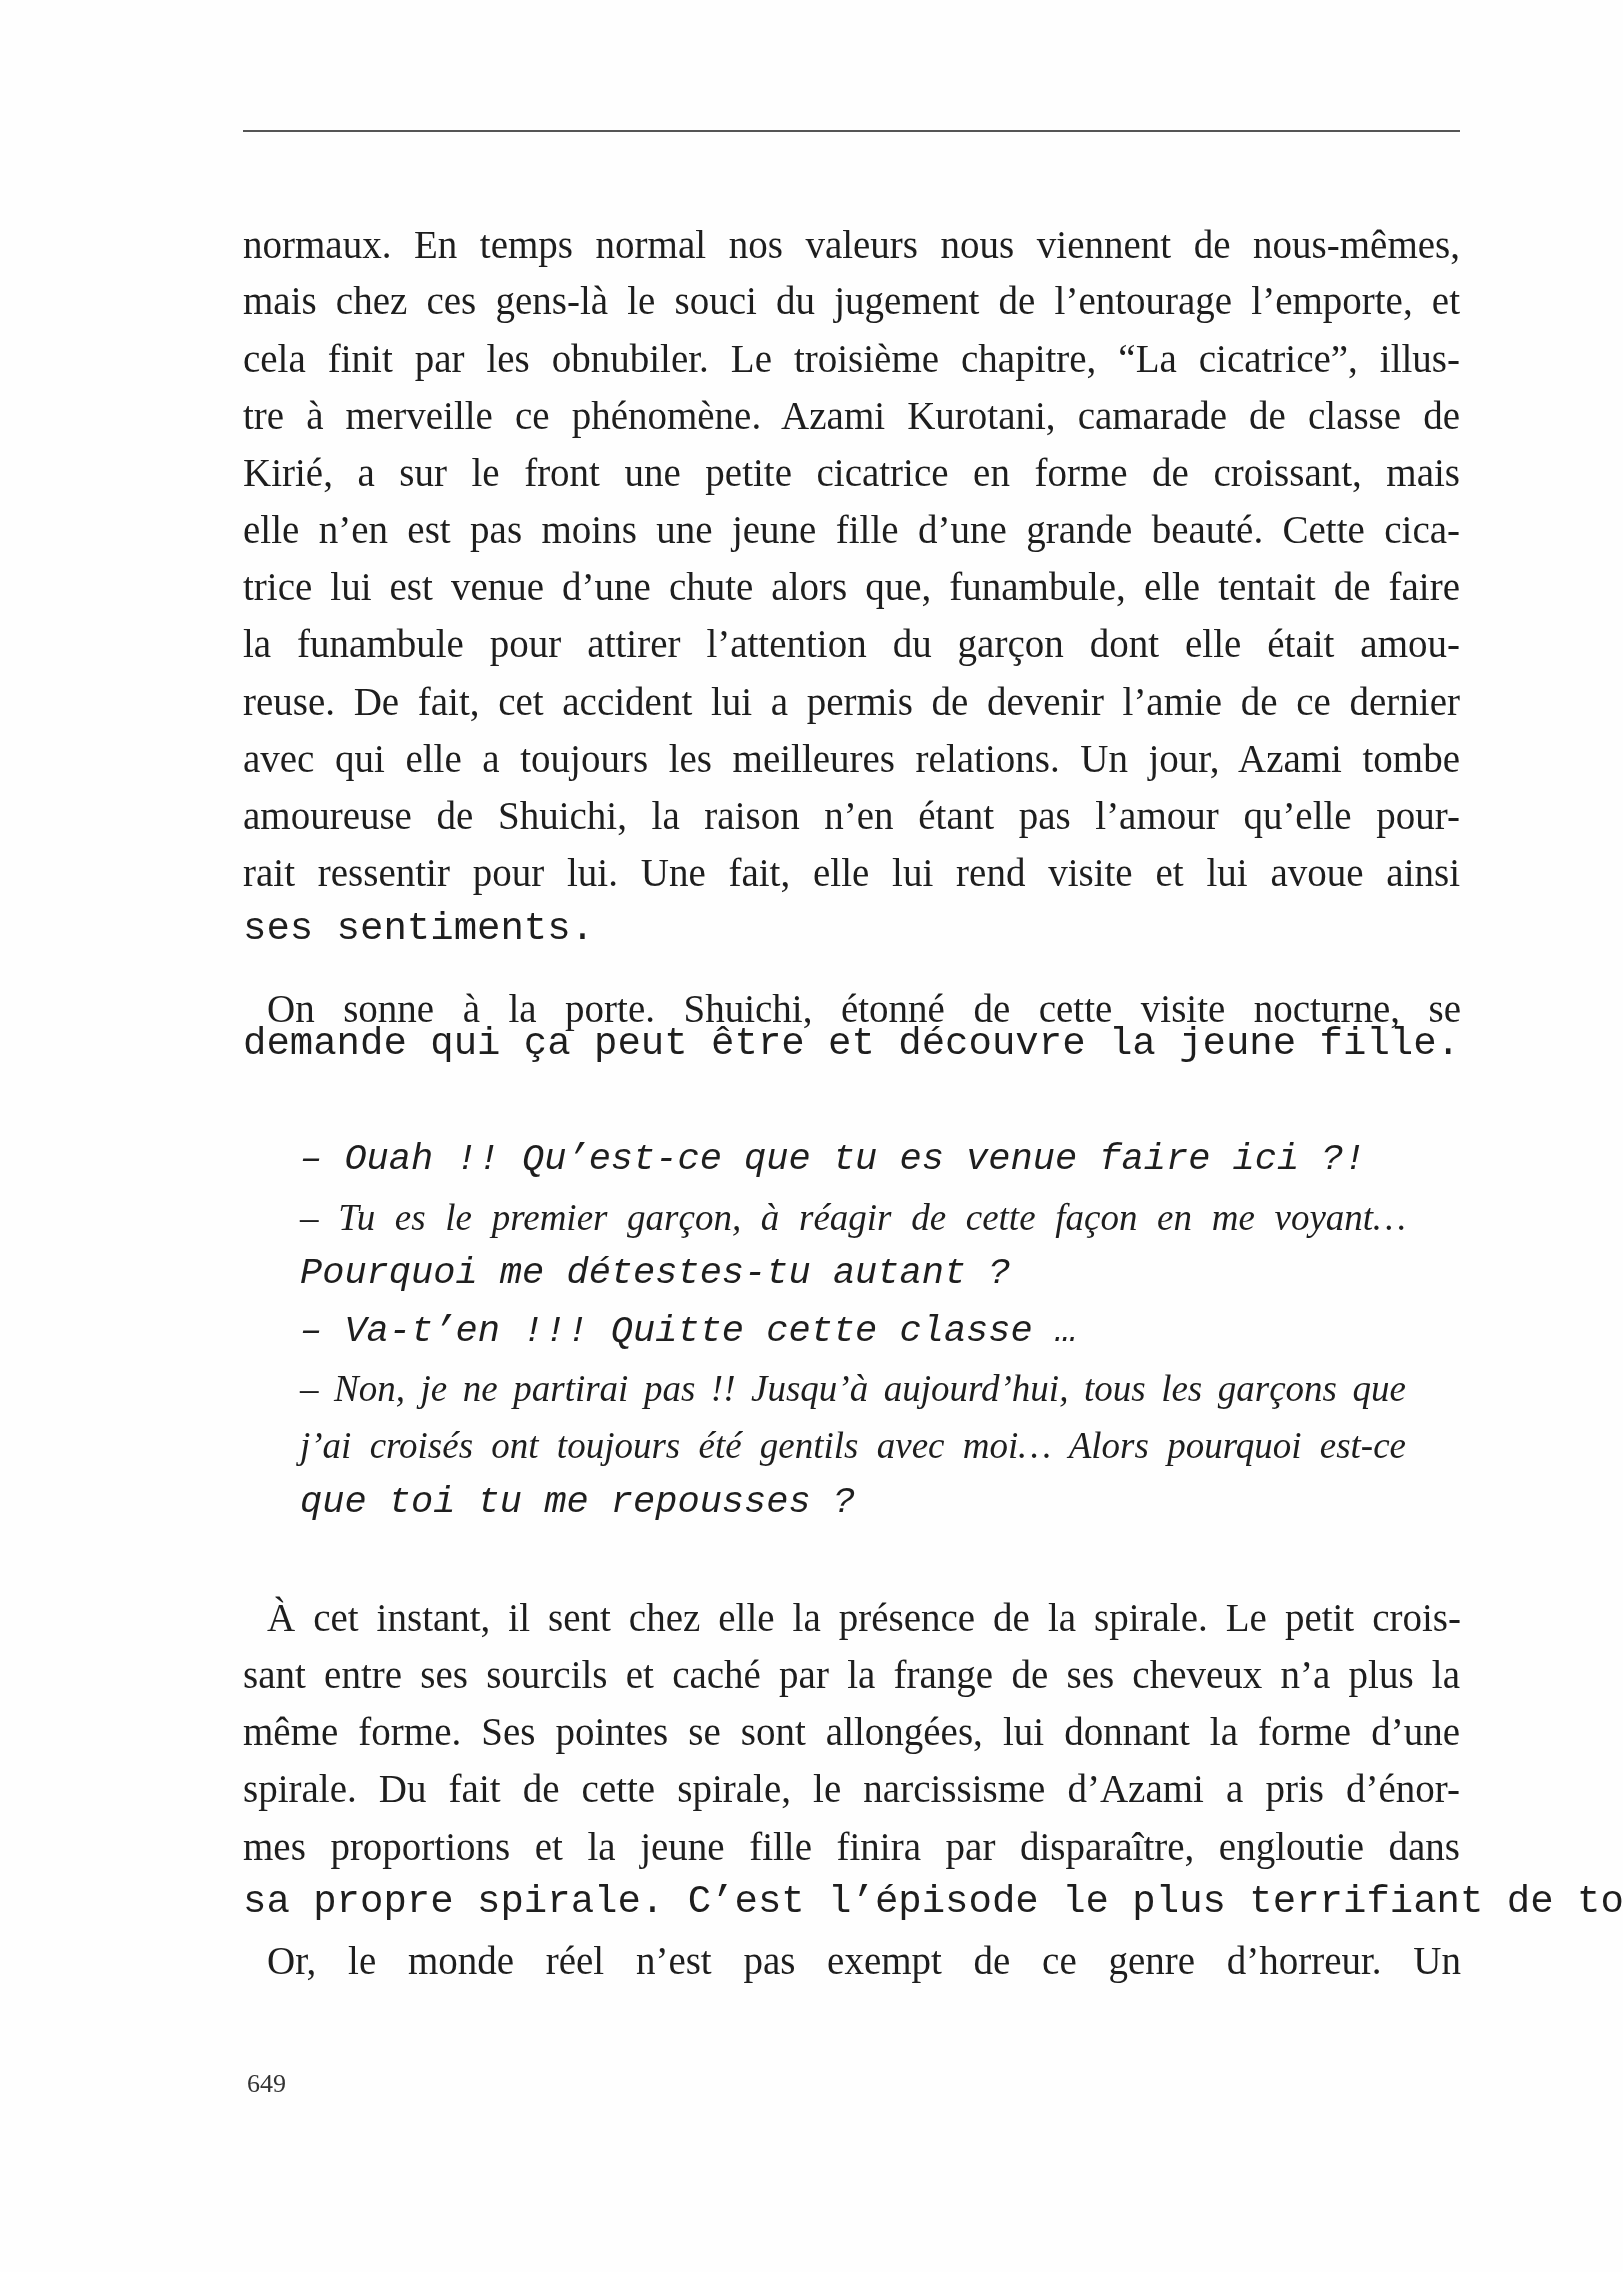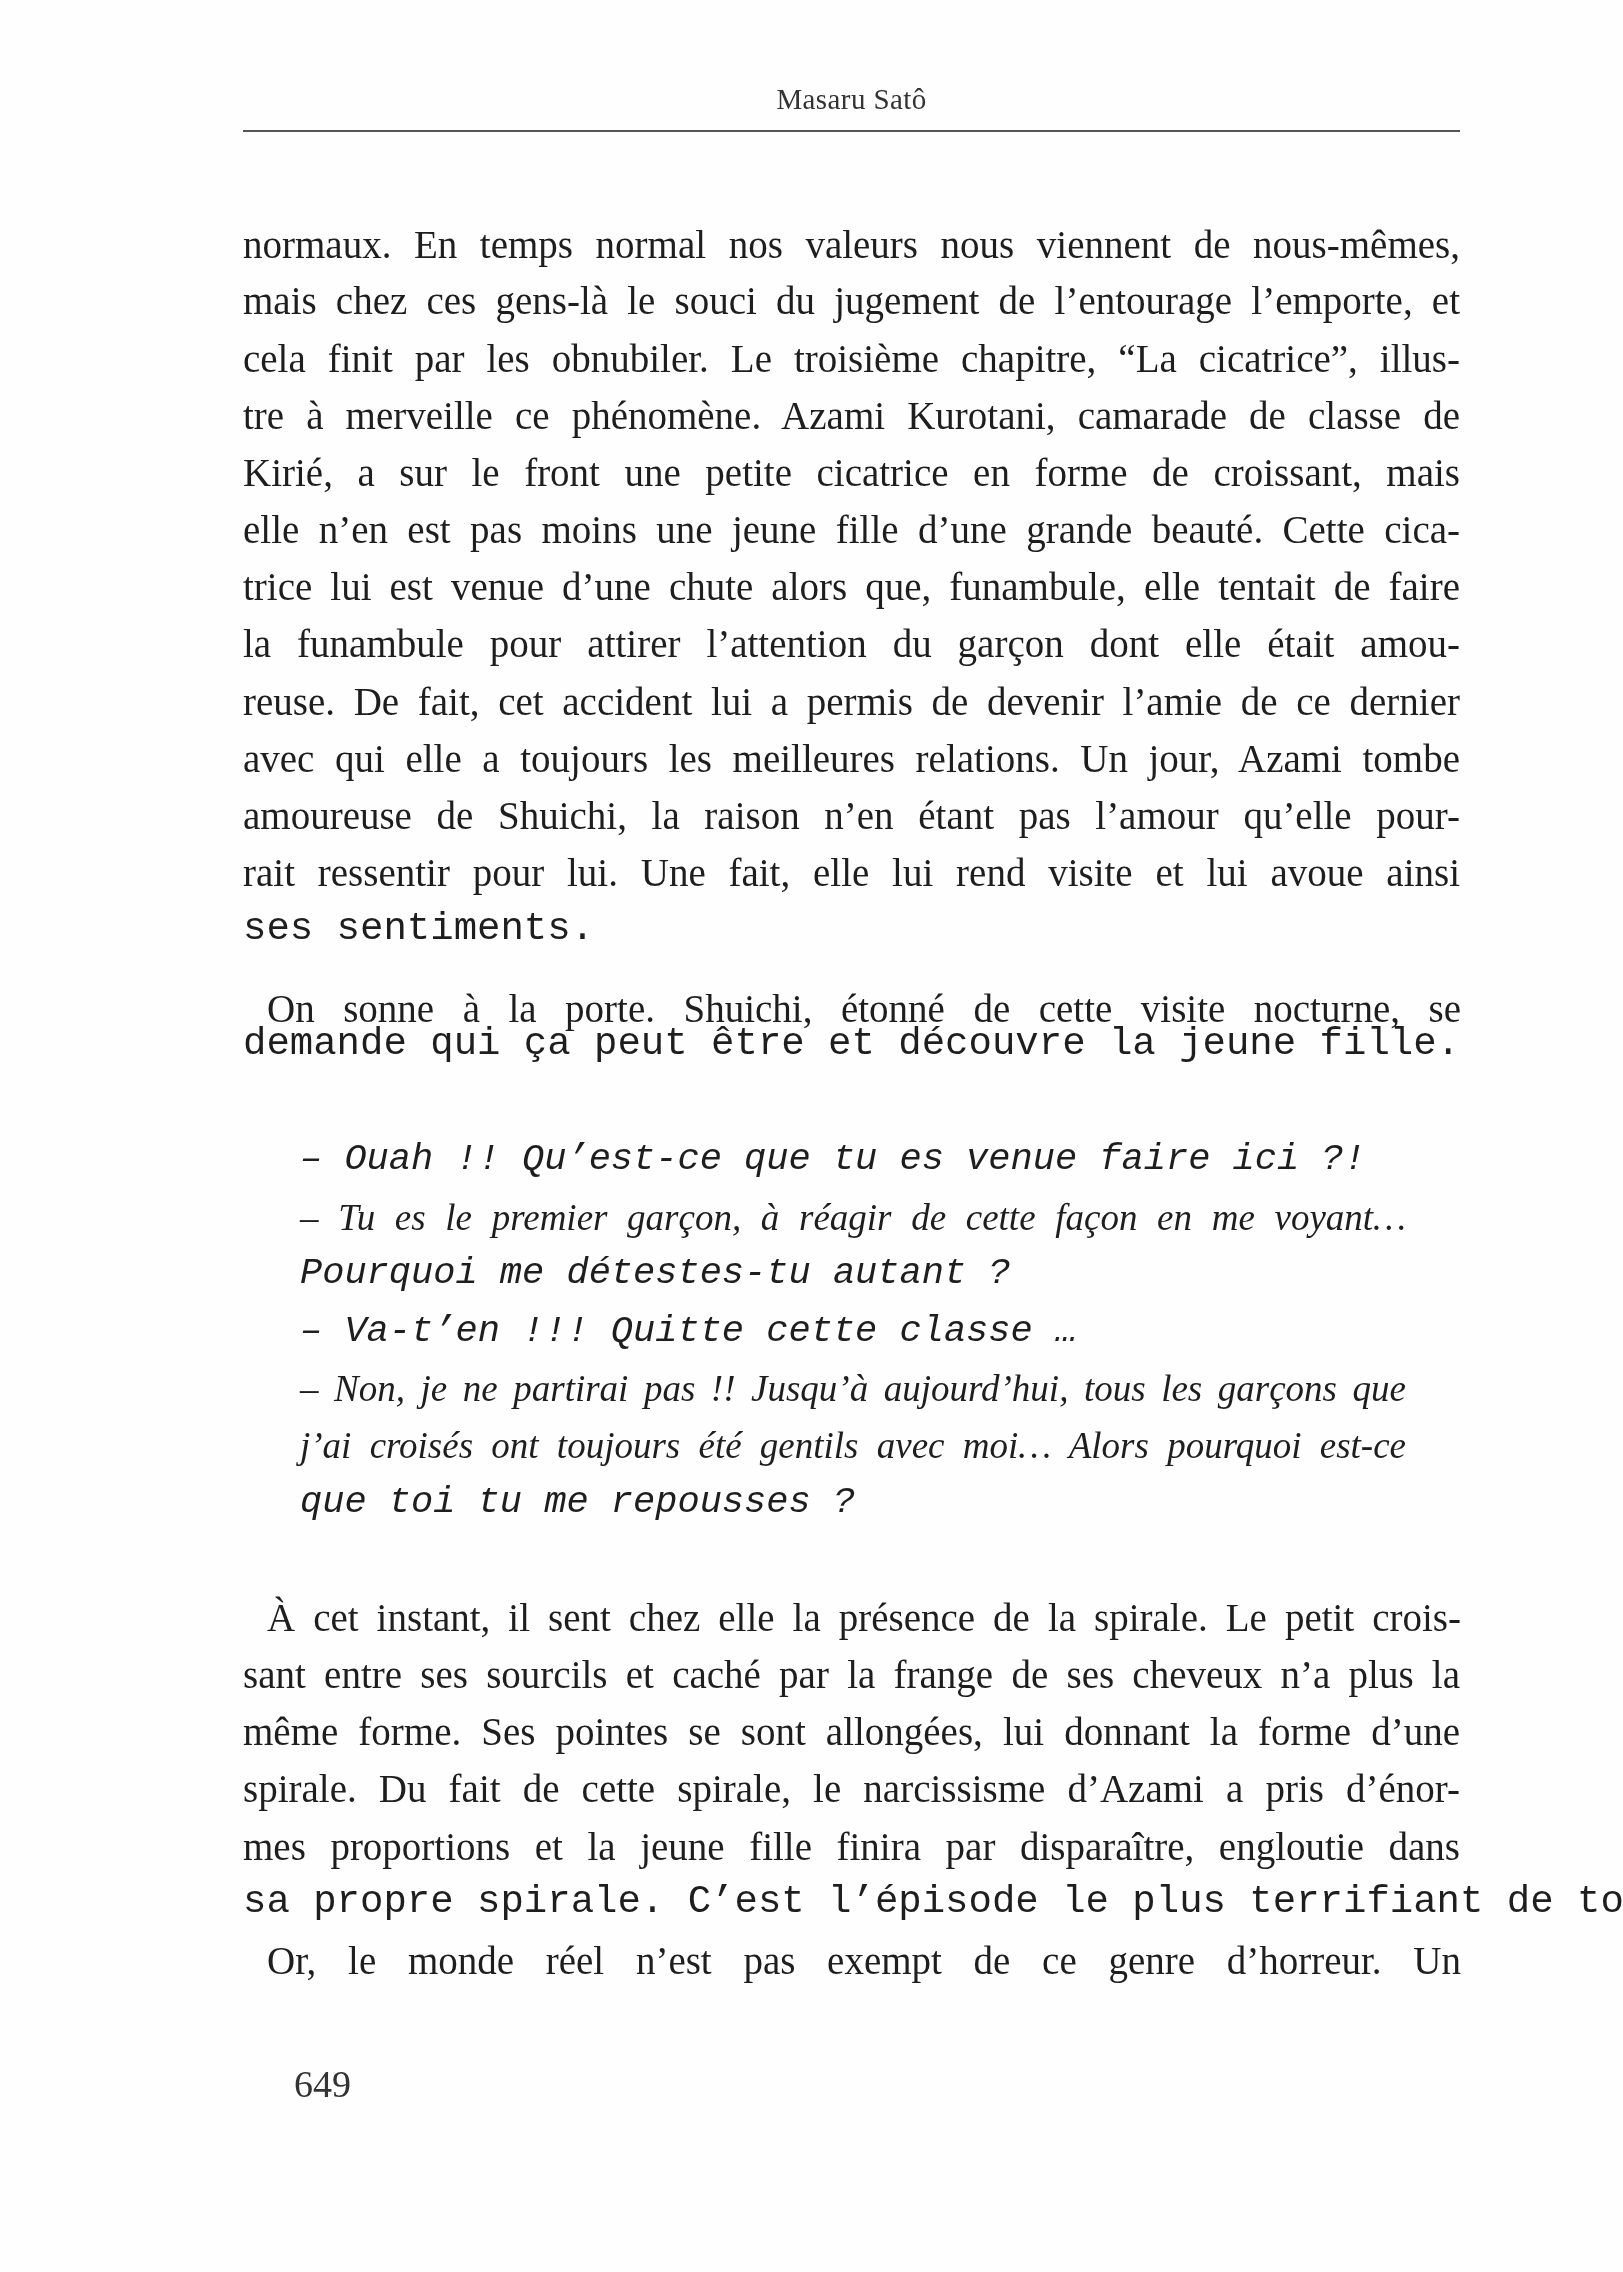--- a/index.html
+++ b/index.html
@@ -69,31 +69,29 @@
     }
     .line.italic.last {
       text-align-last: left;
     }
     .folio {
       position: absolute;
       left: 247px;
       top: 2063px;
       height: 42px;
       line-height: 42px;
-      font-size: 38px;
+      font-size: 26px;
       color: #333333;
-      margin-left: 47px;
     }
   </style>
 </head>
 <body>
 
 <div class="page">
 
-  <div class="running-head">Masaru Satô</div>
   <div class="head-rule"></div>
 
   <div>
     <div class="line" style="top:216px">normaux. En temps normal nos valeurs nous viennent de nous-mêmes,</div>
     <div class="line" style="top:272px">mais chez ces gens-là le souci du jugement de l’entourage l’emporte, et</div>
     <div class="line" style="top:330px">cela finit par les obnubiler. Le troisième chapitre, “La cicatrice”, illus-</div>
     <div class="line" style="top:387px">tre à merveille ce phénomène. Azami Kurotani, camarade de classe de</div>
     <div class="line" style="top:444px">Kirié, a sur le front une petite cicatrice en forme de croissant, mais</div>
     <div class="line" style="top:501px">elle n’en est pas moins une jeune fille d’une grande beauté. Cette cica-</div>
     <div class="line" style="top:558px">trice lui est venue d’une chute alors que, funambule, elle tentait de faire</div>

